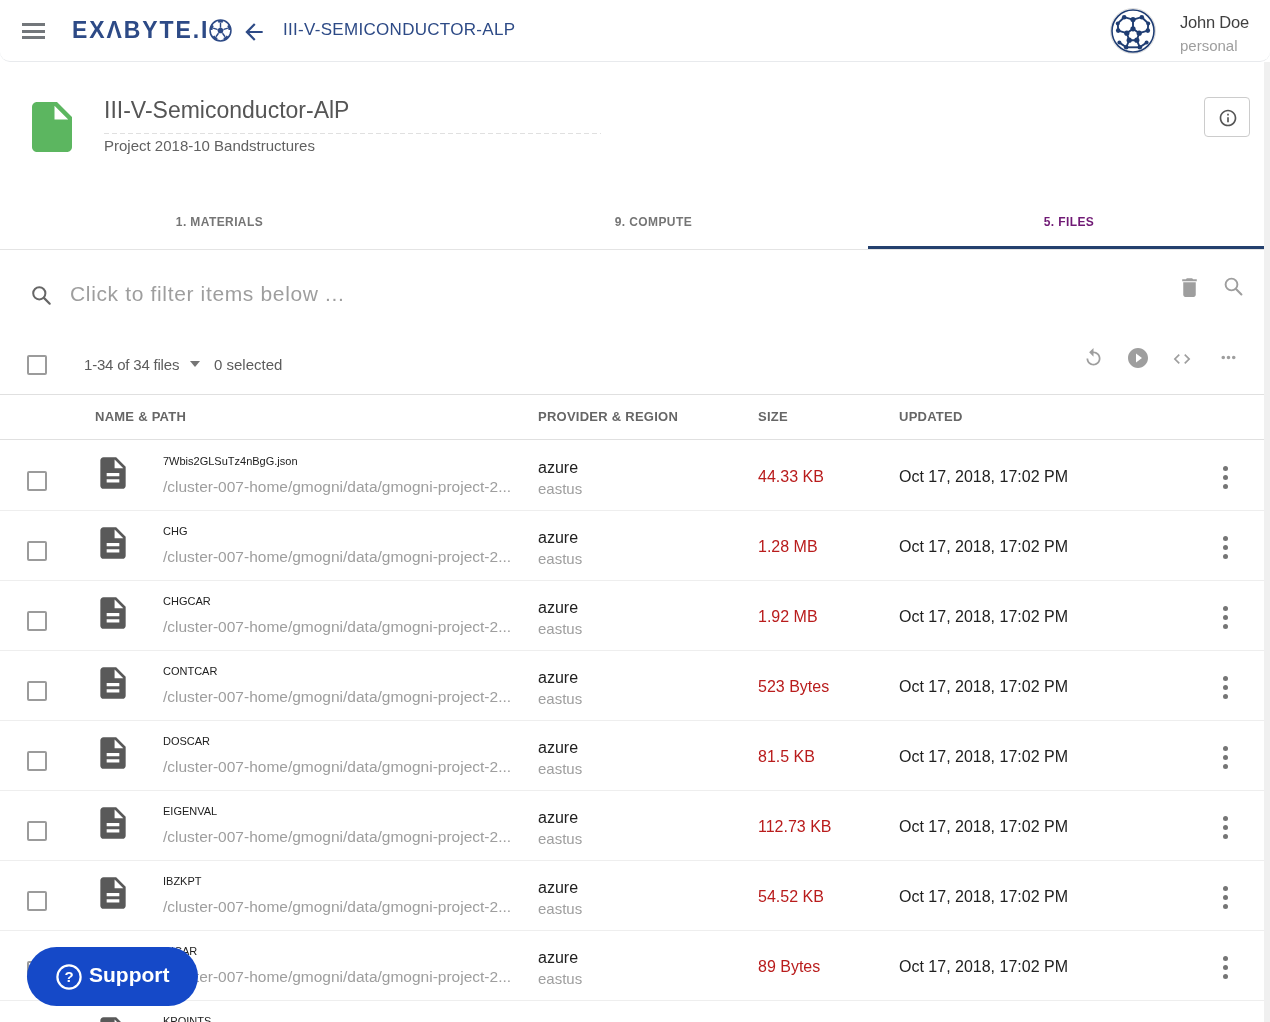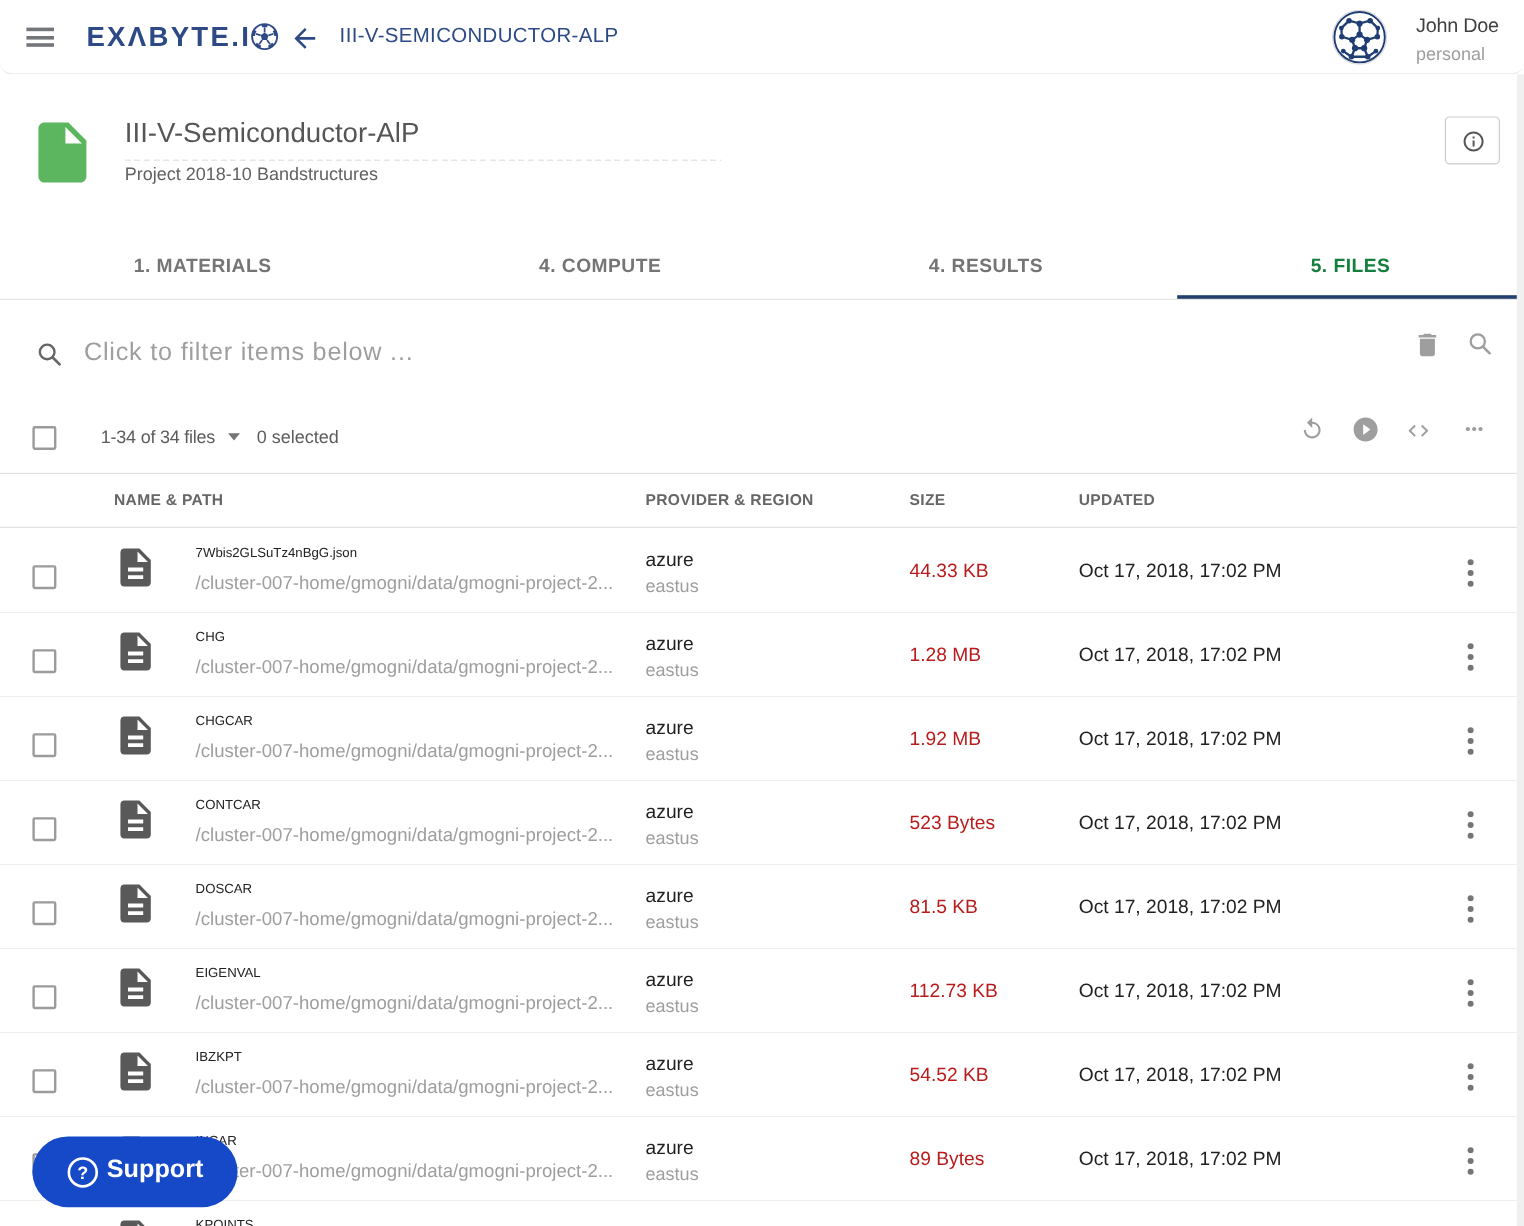--- a/index.html
+++ b/index.html
@@ -26,23 +26,23 @@
   #pagetitle { position:absolute; left:104px; top:34px; font-size:23px; color:#555; }
   #dashline { position:absolute; left:104px; top:70px; width:497px; height:1px;
     background:repeating-linear-gradient(90deg,#e0e0e0 0 5px,transparent 5px 8px); }
   #pagesub { position:absolute; left:104px; top:74px; font-size:15px; color:#616161; }
   #infobtn { position:absolute; left:1204px; top:34px; width:46px; height:40px;
     border:1px solid #ccc; border-radius:4px; }
   #infobtn svg { position:absolute; left:13px; top:10px; }
   
   #tabs { position:absolute; left:0; top:190px; width:1270px; height:60px; display:flex;
     border-bottom:1px solid #e4e4e4; background:#fff; }
-  .tab { flex:1 1 auto; text-align:center; line-height:65px; font-size:16px;
+  .tab { flex:1 1 auto; text-align:center; line-height:65px; font-size:12px;
     font-weight:700; color:#757575; letter-spacing:0.4px; white-space:nowrap; }
-  .tab.active { color:#15803d; border-bottom:3px solid #24406e; }
+  .tab.active { color:#701a75; border-bottom:3px solid #24406e; }
   
   #searchrow { position:absolute; left:0; top:251px; width:1270px; height:92px;
     border-bottom:1px solid #e0e0e0; background:#fff; }
   #searchrow .mag { position:absolute; left:31px; top:34px; }
   #placeholder { position:absolute; left:70px; top:31px; font-size:21px; letter-spacing:0.65px; color:#9e9e9e; }
   #trash { position:absolute; left:1177px; top:24px; }
   #mag2 { position:absolute; left:1223px; top:25px; }
   
   #toolbar { position:absolute; left:0; top:334px; width:1270px; height:61px;
     border-bottom:1px solid #e0e0e0; background:#fff;padding-left:14px; }
@@ -165,22 +165,21 @@
   <div id="pagesub">Project 2018-10 Bandstructures</div>
   <div id="infobtn">
       <svg width="20" height="20" viewBox="0 0 24 24">
         <path fill="#555" d="M12 2C6.48 2 2 6.48 2 12s4.48 10 10 10 10-4.48 10-10S17.52 2 12 2zm0 18c-4.41 0-8-3.59-8-8s3.59-8 8-8 8 3.59 8 8-3.59 8-8 8zm-1-13h2v2h-2V7zm0 4h2v6h-2v-6z"></path>
       </svg>
     </div>
 </div>
 
 <div id="tabs">
   <div class="tab">1. MATERIALS</div>
-  <div class="tab">4. COMPUTE</div>
-  <div class="tab">4. RESULTS</div>
+  <div class="tab">9. COMPUTE</div>
   <div class="tab active">5. FILES</div>
 </div>
 
 <div id="searchrow">
   <svg class="mag" width="22" height="22" viewBox="0 0 22 22">
       <circle cx="8.3" cy="8.3" r="6.1" fill="none" stroke="#666" stroke-width="2"></circle>
       <line x1="12.9" y1="12.9" x2="18.7" y2="18.7" stroke="#666" stroke-width="2.2" stroke-linecap="round"></line>
     </svg>
   <div id="placeholder">Click to filter items below ...</div>
   <svg id="trash" width="25" height="25" viewBox="0 0 24 24">

